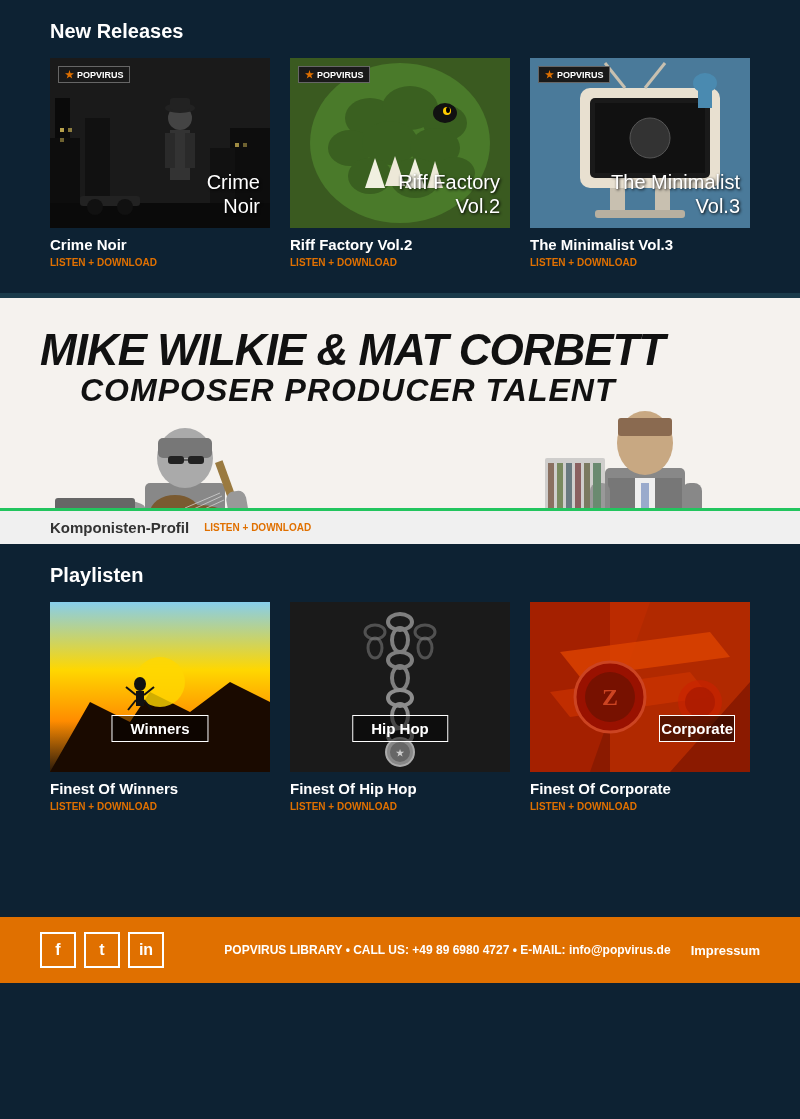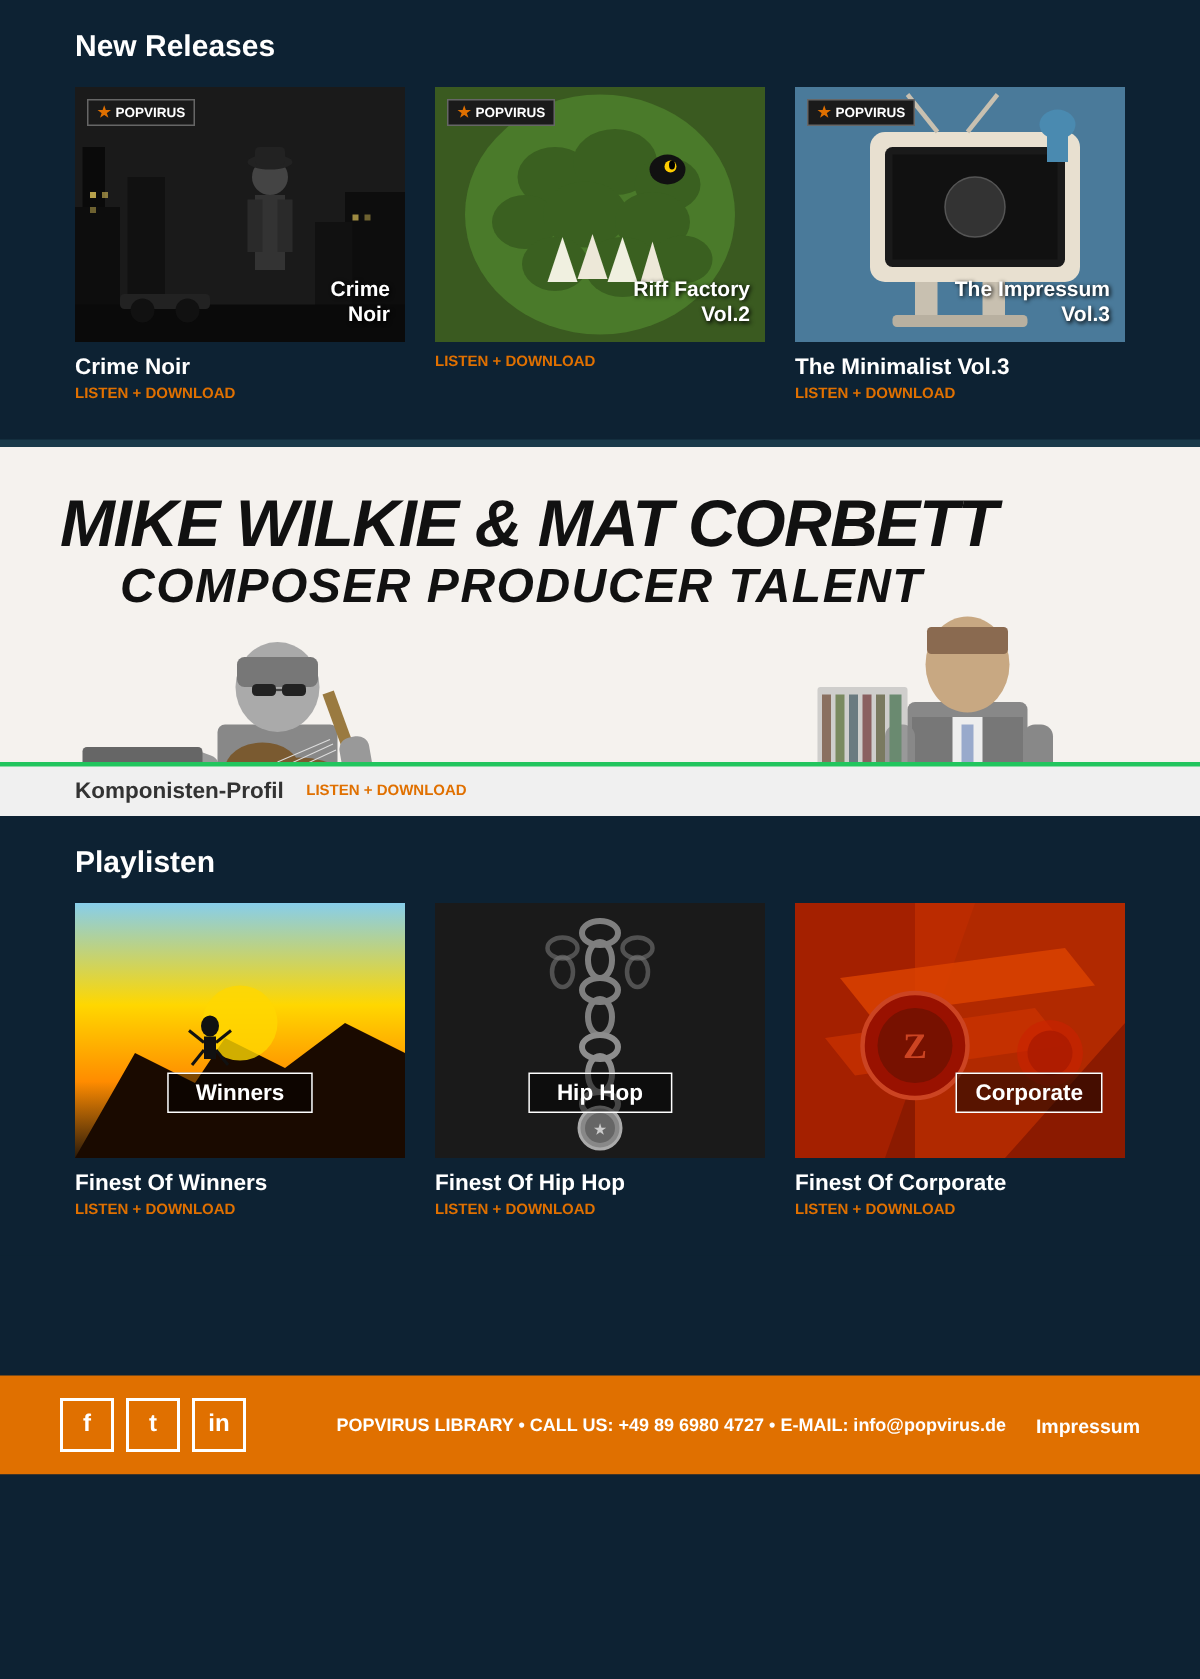--- a/index.html
+++ b/index.html
@@ -65,22 +65,22 @@
     }
     .popvirus-star {
       color: #e07000;
       font-size: 10px;
     }
     .album-overlay-text {
       position: absolute;
       bottom: 10px;
       right: 10px;
       text-align: right;
-      font-size: 14px;
-      font-weight: bold;
+      font-size: 20px;
+      font-weight: normal;
       color: #fff;
       text-shadow: 1px 1px 3px #000;
       line-height: 1.2;
     }
     .album-title {
       font-size: 15px;
       font-weight: bold;
       color: #fff;
       margin-bottom: 4px;
     }
@@ -187,21 +187,21 @@
       color: #fff;
       white-space: nowrap;
       margin-top: 34px;
     }
     .playlist-label-corporate {
       position: absolute;
       bottom: 30px;
       right: 15px;
       background: rgba(0,0,0,0.5);
       border: 1px solid #fff;
-      padding: 4px 12px;
+      padding: 4px 1px;
       font-size: 15px;
       font-weight: bold;
       color: #fff;
       white-space: nowrap;
     }
 
     
     .footer-sep {
       height: 80px;
       background-color: #0d2233;
@@ -326,20 +326,21 @@
 
           <ellipse cx="155" cy="55" rx="12" ry="10" fill="#111"></ellipse>
           <ellipse cx="157" cy="53" rx="4" ry="4" fill="#ffcc00"></ellipse>
           <ellipse cx="158" cy="52" rx="2" ry="3" fill="#000"></ellipse>
         </svg>
         <div class="album-overlay-text">
           <div>Riff Factory</div>
           <div>Vol.2</div>
         </div>
       </div>
+      <div class="album-title">Riff Factory Vol.2</div>
       <div class="listen-download">LISTEN + DOWNLOAD</div>
     </div>
 
     <div class="album-item">
       <div class="album-cover minimalist-bg">
         <div class="popvirus-badge">
           <span class="popvirus-star">★</span>
           <span>POPVIRUS</span>
         </div>
         <svg width="100%" height="100%" viewBox="0 0 220 170" xmlns="http://www.w3.org/2000/svg">
@@ -358,21 +359,21 @@
 
           <rect x="65" y="45" width="110" height="70" fill="#111"></rect>
           <circle cx="120" cy="80" r="20" fill="#333" stroke="#555" stroke-width="1"></circle>
 
           <ellipse cx="175" cy="25" rx="12" ry="10" fill="#4a8ab0"></ellipse>
           <rect x="168" y="32" width="14" height="18" fill="#4a8ab0"></rect>
           <circle cx="172" cy="22" rx="3" ry="3" fill="#88ccee"></circle>
           <circle cx="178" cy="22" rx="3" ry="3" fill="#88ccee"></circle>
         </svg>
         <div class="album-overlay-text">
-          <div>The Impressum</div>
+          <div>The Minimalist</div>
           <div>Vol.3</div>
         </div>
       </div>
       <div class="album-title">The Minimalist Vol.3</div>
       <div class="listen-download">LISTEN + DOWNLOAD</div>
     </div>
 
   </div>
 </div>
 

